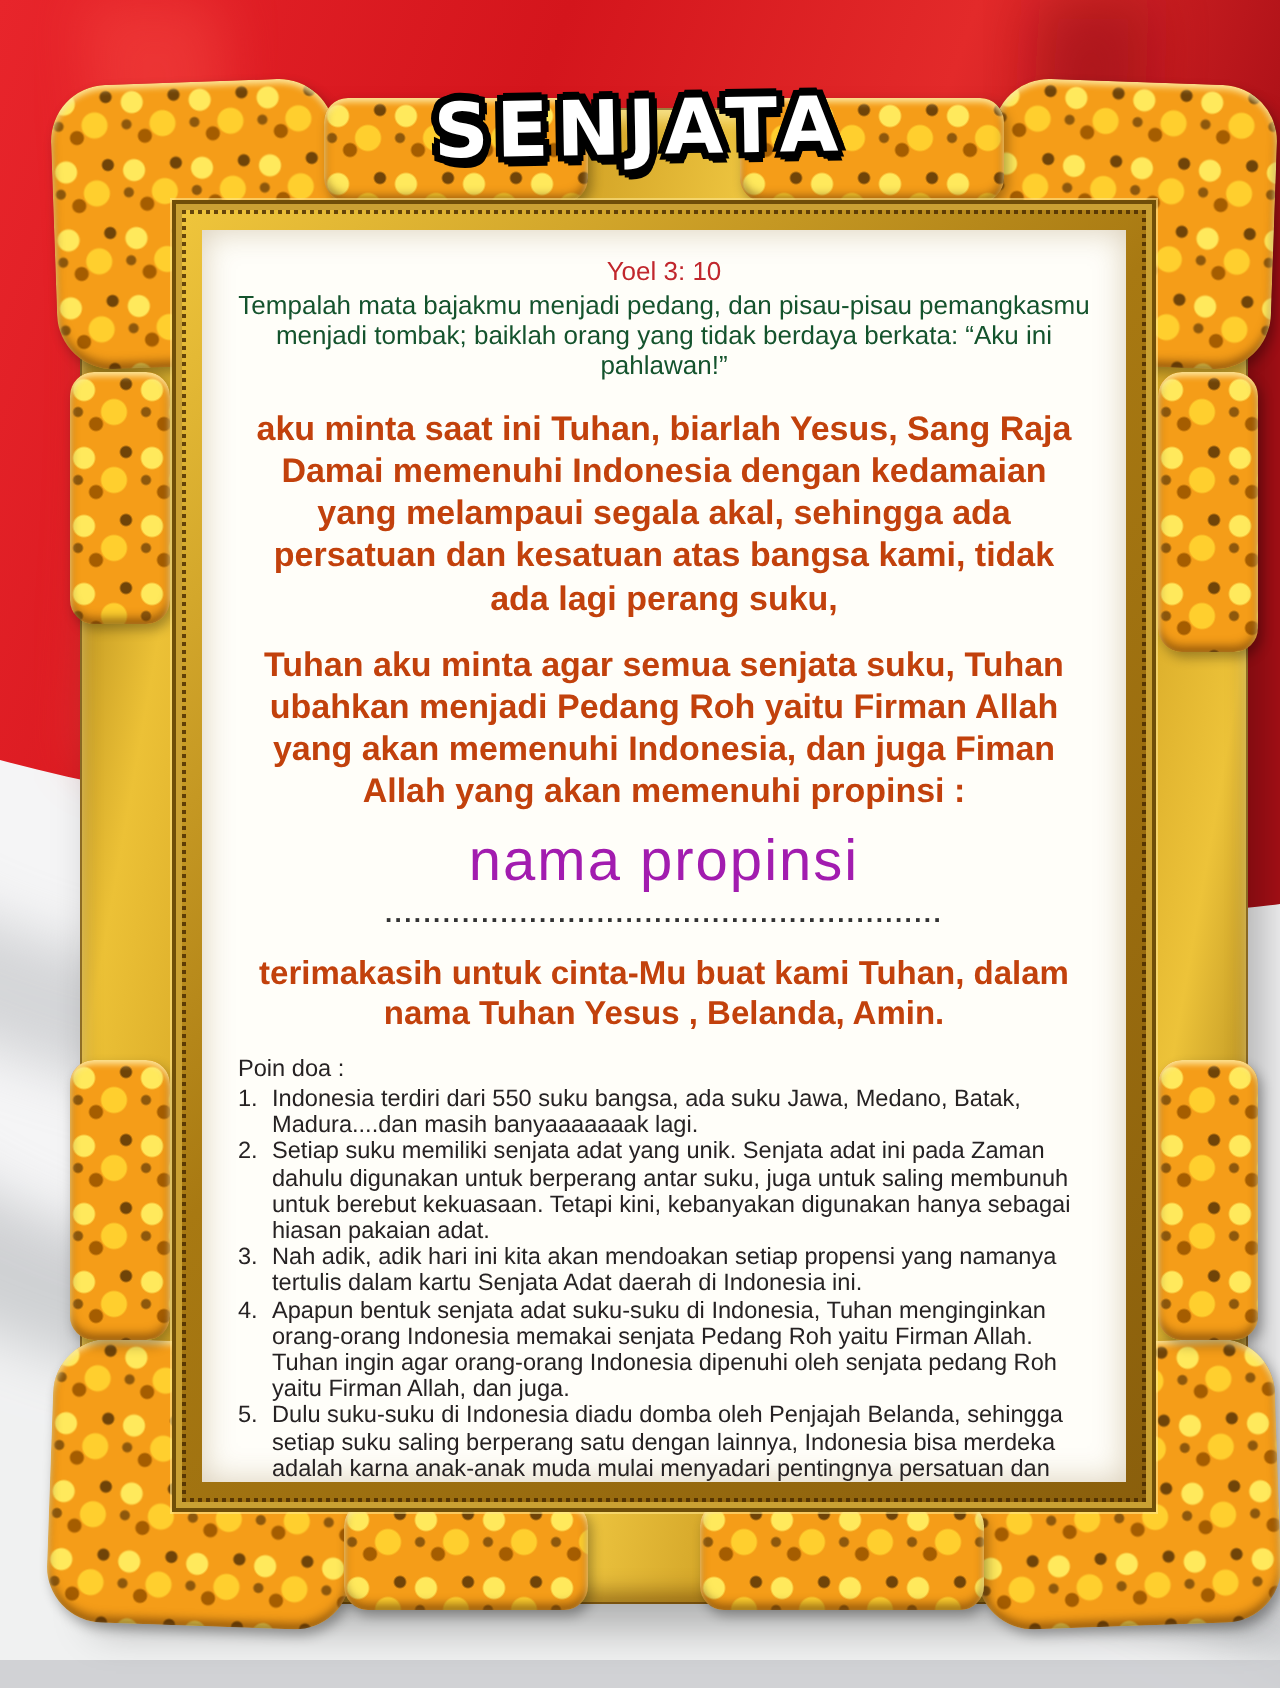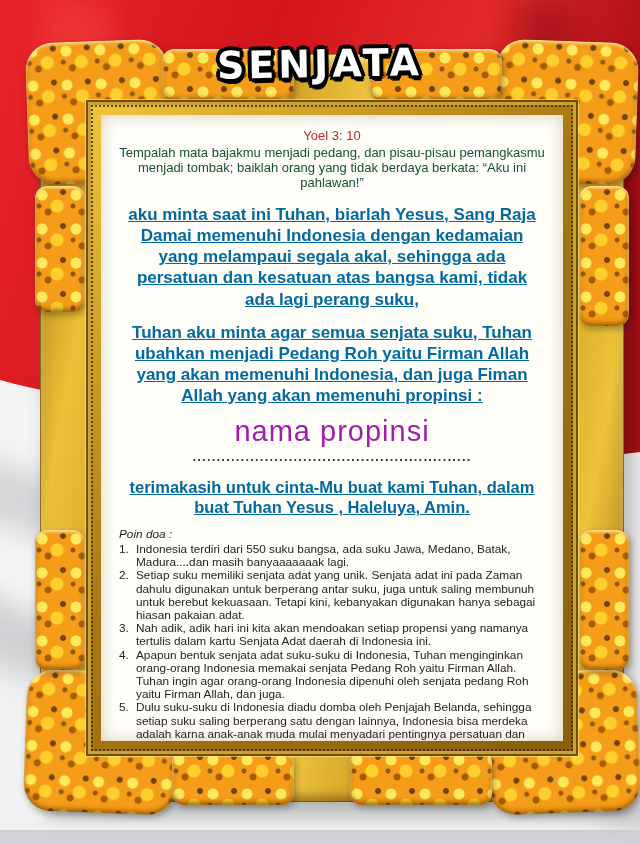--- a/index.html
+++ b/index.html
@@ -53,28 +53,28 @@
   
   .title{position:absolute;top:42px;left:0;right:0;text-align:center;
     font-family:"DejaVu Sans",sans-serif;font-weight:800;font-size:38px;
     letter-spacing:4px;color:#fff;transform:rotate(-1deg);
     text-shadow:-3px -3px 0 #000,3px -3px 0 #000,-3px 3px 0 #000,3px 3px 0 #000,
                  0 -4px 0 #000,0 4px 0 #000,-4px 0 0 #000,4px 0 0 #000,2px 5px 0 #000;}
 
   
   .verse-ref{margin-top:5px;color:#c1272d;font-size:13px;}
   .verse{font-size:13px;line-height:1.16;color:#14532d;margin-top:2px;}
-  .prayer{font-weight:bold;font-size:17px;line-height:1.24;color:#0369a1;margin:14px 4px 0;text-decoration:underline;}
+  .prayer{font-weight:bold;font-size:17px;line-height:1.24;color:#c2410c;margin:14px 4px 0;}
   .prayer.p2{margin-top:12px;}
   .placeholder{margin-top:10px;font-size:29px;color:#a21caf;letter-spacing:1px;line-height:1.1;}
   .dots{font-size:13px;font-weight:bold;letter-spacing:1.2px;color:#333;line-height:1;margin-top:2px;
         white-space:nowrap;overflow:hidden;}
   .prayer.closing{margin-top:14px;font-size:16.5px;}
   .points{text-align:left;margin-top:10px;font-size:11.8px;line-height:1.12;color:#262223;padding:0 2px;}
-  .points-heading{margin-bottom:2px;font-style:italic;}
+  .points-heading{margin-bottom:2px;}
   .points ol{margin:0;padding:0;list-style:none;}
   .points li{display:flex;}
   .points .num{flex:0 0 17px;width:17px;}
 </style>
 </head>
 <body>
 
 <div class="stage">
 
   <svg class="flag-bg" viewBox="0 0 640 844" preserveAspectRatio="none">
@@ -118,21 +118,21 @@
       <div class="panel">
         <div class="verse-ref">Yoel 3: 10</div>
         <div class="verse">Tempalah mata bajakmu menjadi pedang, dan pisau-pisau pemangkasmu menjadi tombak; baiklah orang yang tidak berdaya berkata: “Aku ini pahlawan!”</div>
 
         <p class="prayer p1">aku minta saat ini Tuhan, biarlah Yesus, Sang Raja Damai memenuhi Indonesia dengan kedamaian yang melampaui segala akal, sehingga ada persatuan dan kesatuan atas bangsa kami, tidak ada lagi perang suku,</p>
         <p class="prayer p2">Tuhan aku minta agar semua senjata suku, Tuhan ubahkan menjadi Pedang Roh yaitu Firman Allah yang akan memenuhi Indonesia, dan juga Fiman Allah yang akan memenuhi propinsi :</p>
 
         <div class="placeholder">nama propinsi</div>
         <div class="dots">..........................................................</div>
 
-        <p class="prayer closing">terimakasih untuk cinta-Mu buat kami Tuhan, dalam buat Tuhan Yesus , Haleluya, Amin.</p>
+        <p class="prayer closing">terimakasih untuk cinta-Mu buat kami Tuhan, dalam nama Tuhan Yesus , Belanda, Amin.</p>
 
         <div class="points">
           <div class="points-heading">Poin doa :</div>
           <ol>
             <li>
               <span class="num">1.</span>
               <span>Indonesia terdiri dari 550 suku bangsa, ada suku Jawa, Medano, Batak, Madura....dan masih banyaaaaaaak lagi.</span>
             </li>
             <li>
               <span class="num">2.</span>

